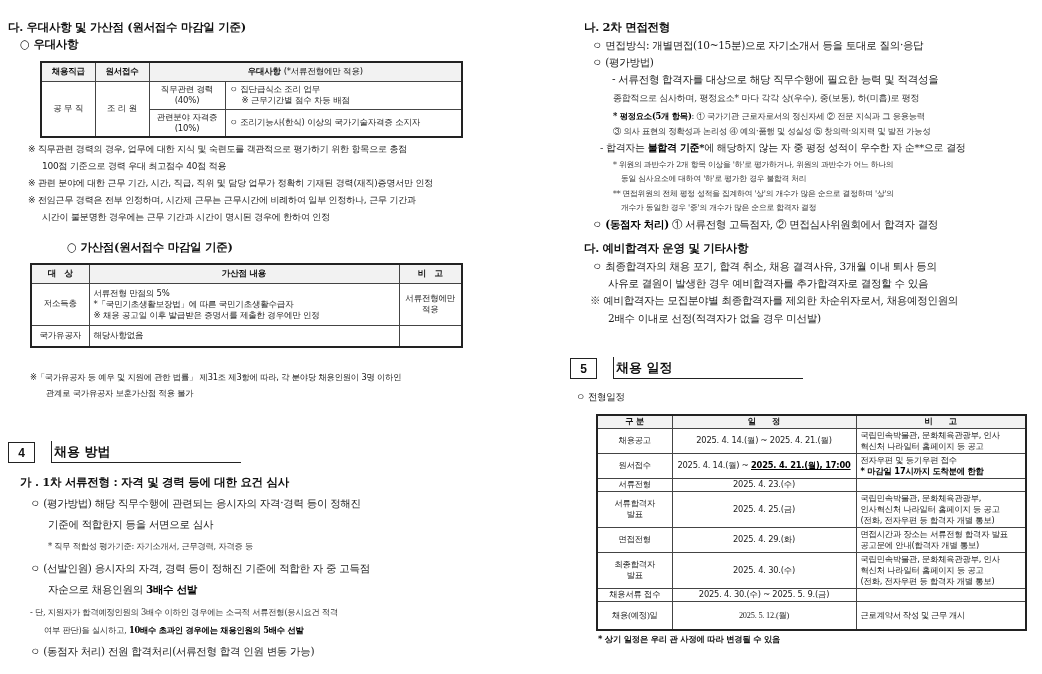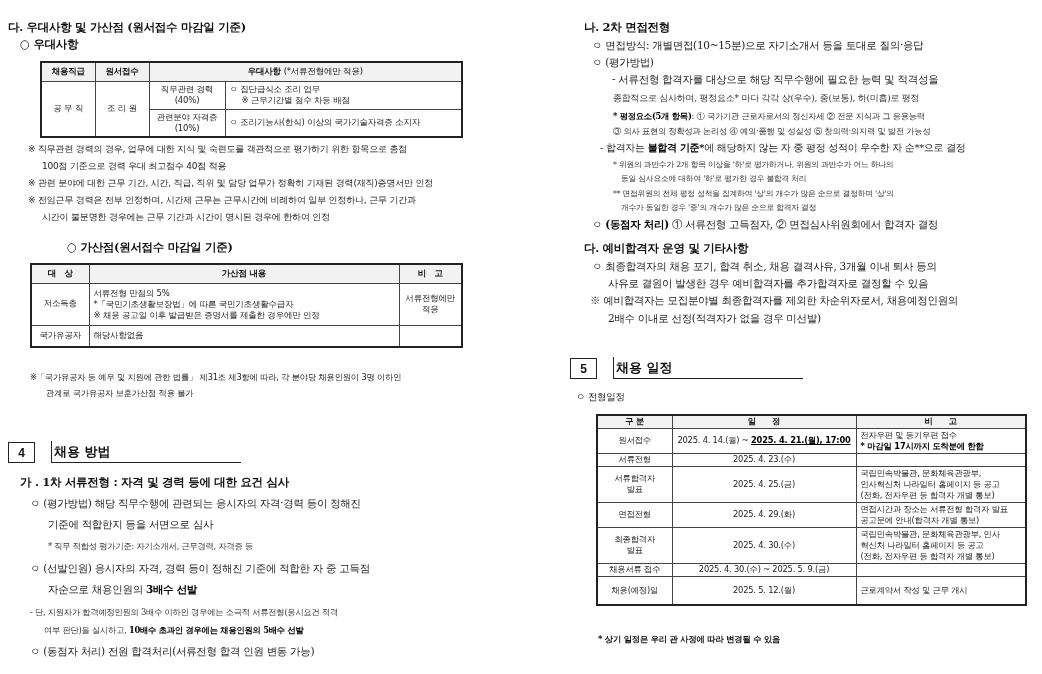--- a/index.html
+++ b/index.html
@@ -162,20 +162,28 @@
 
   <div class="p-serif" style="left:56px; top:391px; font-size:9.5px;">ㅇ 전형일정</div>
 
   <table class="thick" style="left:76px; top:414px; width:431px; font-size:8.3px;">
     <tbody>
         <tr style="height:13px;">
       <th style="width:75px; padding:0;">구 분</th>
       <th style="width:184px; padding:0;">일　　정</th>
       <th style="padding:0;">비　　고</th>
     </tr>
+    <tr style="height:25px;">
+      <td class="c">채용공고</td>
+      <td class="c">2025. 4. 14.(월) ~ 2025. 4. 21.(월)</td>
+      <td class="l cell-lines">
+        <span>국립민속박물관, 문화체육관광부, 인사</span>
+        <span>혁신처 나라일터 홈페이지 등 공고</span>
+      </td>
+    </tr>
     <tr style="height:25px;padding-left:36px;">
       <td class="c">원서접수</td>
       <td class="c" style="padding:0 2px;">
         <span>2025. 4. 14.(월) ~ </span><b class="u">2025. 4. 21.(월), 17:00</b>
       </td>
       <td class="l cell-lines">
         <span>전자우편 및 등기우편 접수</span>
         <b style="display:block;">* 마감일 17시까지 도착분에 한함</b>
       </td>
     </tr>
@@ -214,21 +222,21 @@
         <span>국립민속박물관, 문화체육관광부, 인사</span>
         <span>혁신처 나라일터 홈페이지 등 공고</span>
         <span>(전화, 전자우편 등 합격자 개별 통보)</span>
       </td>
     </tr>
     <tr style="height:13px;">
       <td class="c" style="padding:0;">채용서류 접수</td>
       <td class="c" style="padding:0;">2025. 4. 30.(수) ~ 2025. 5. 9.(금)</td>
       <td></td>
     </tr>
-    <tr style="height:28px;">
+    <tr style="height:28px;font-family:Liberation Serif, serif;">
       <td class="c" style="padding:0;">채용(예정)일</td>
       <td class="c" style="padding:8px;">2025. 5. 12.(월)</td>
       <td class="l" style="padding:0 4px;">근로계약서 작성 및 근무 개시</td>
     </tr>
   </tbody>
     </table>
 
   <div class="p" style="left:78px; top:634px; font-size:8.3px; font-weight:bold; color:#111;">* 상기 일정은 우리 관 사정에 따라 변경될 수 있음</div>
 </div>
 

